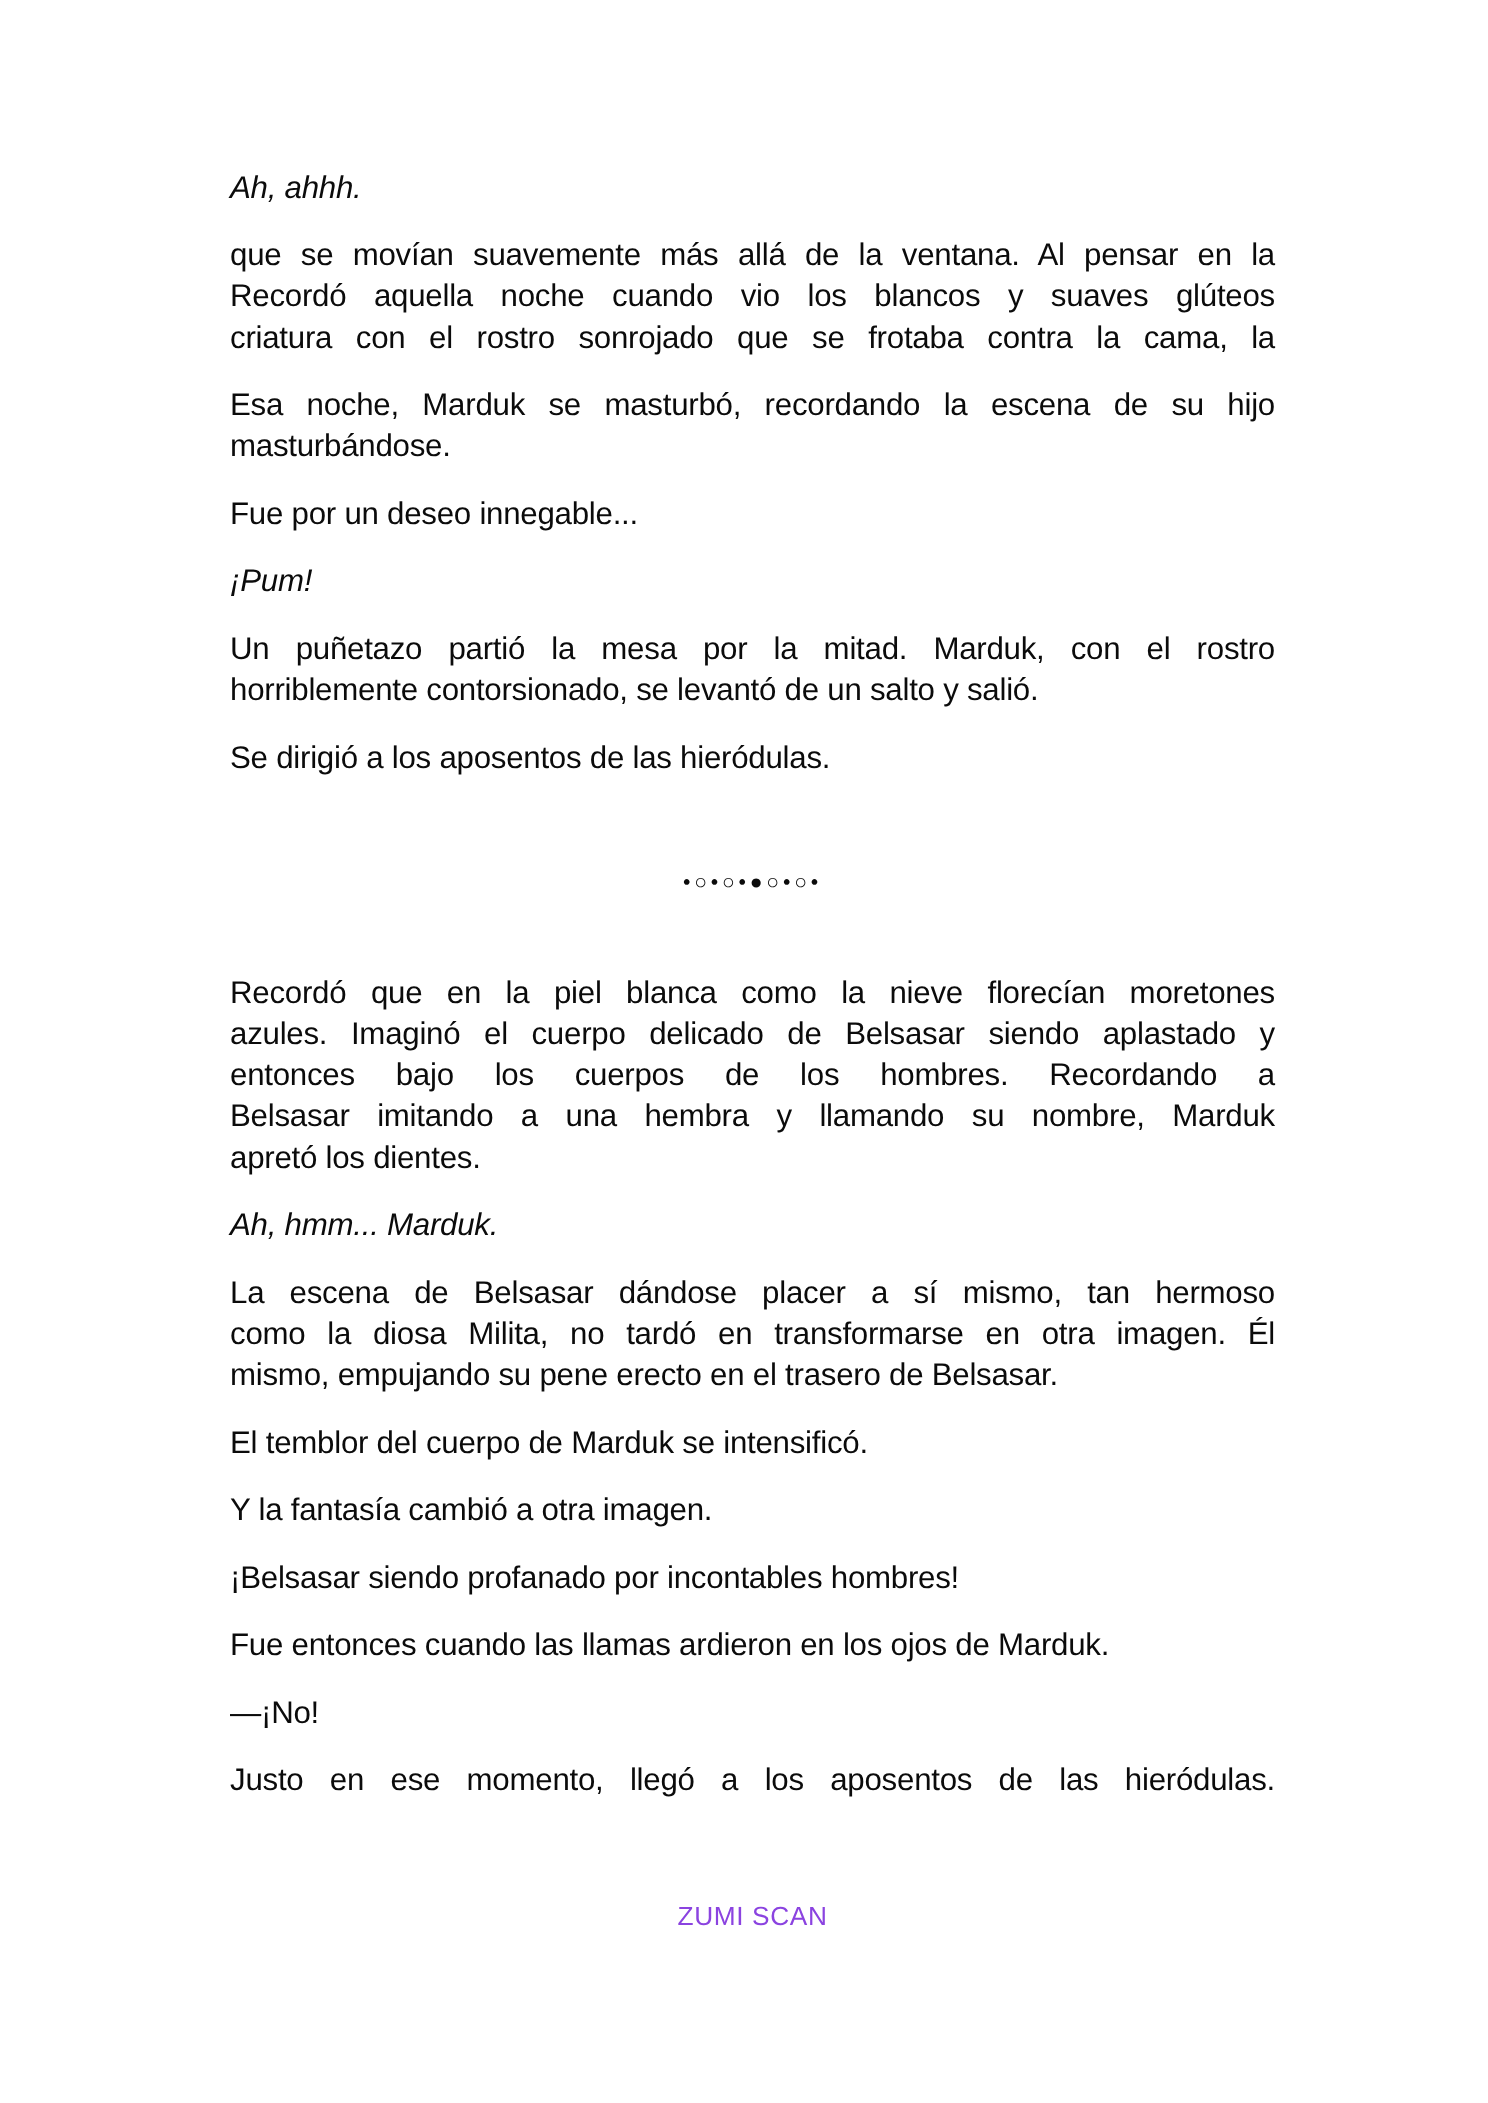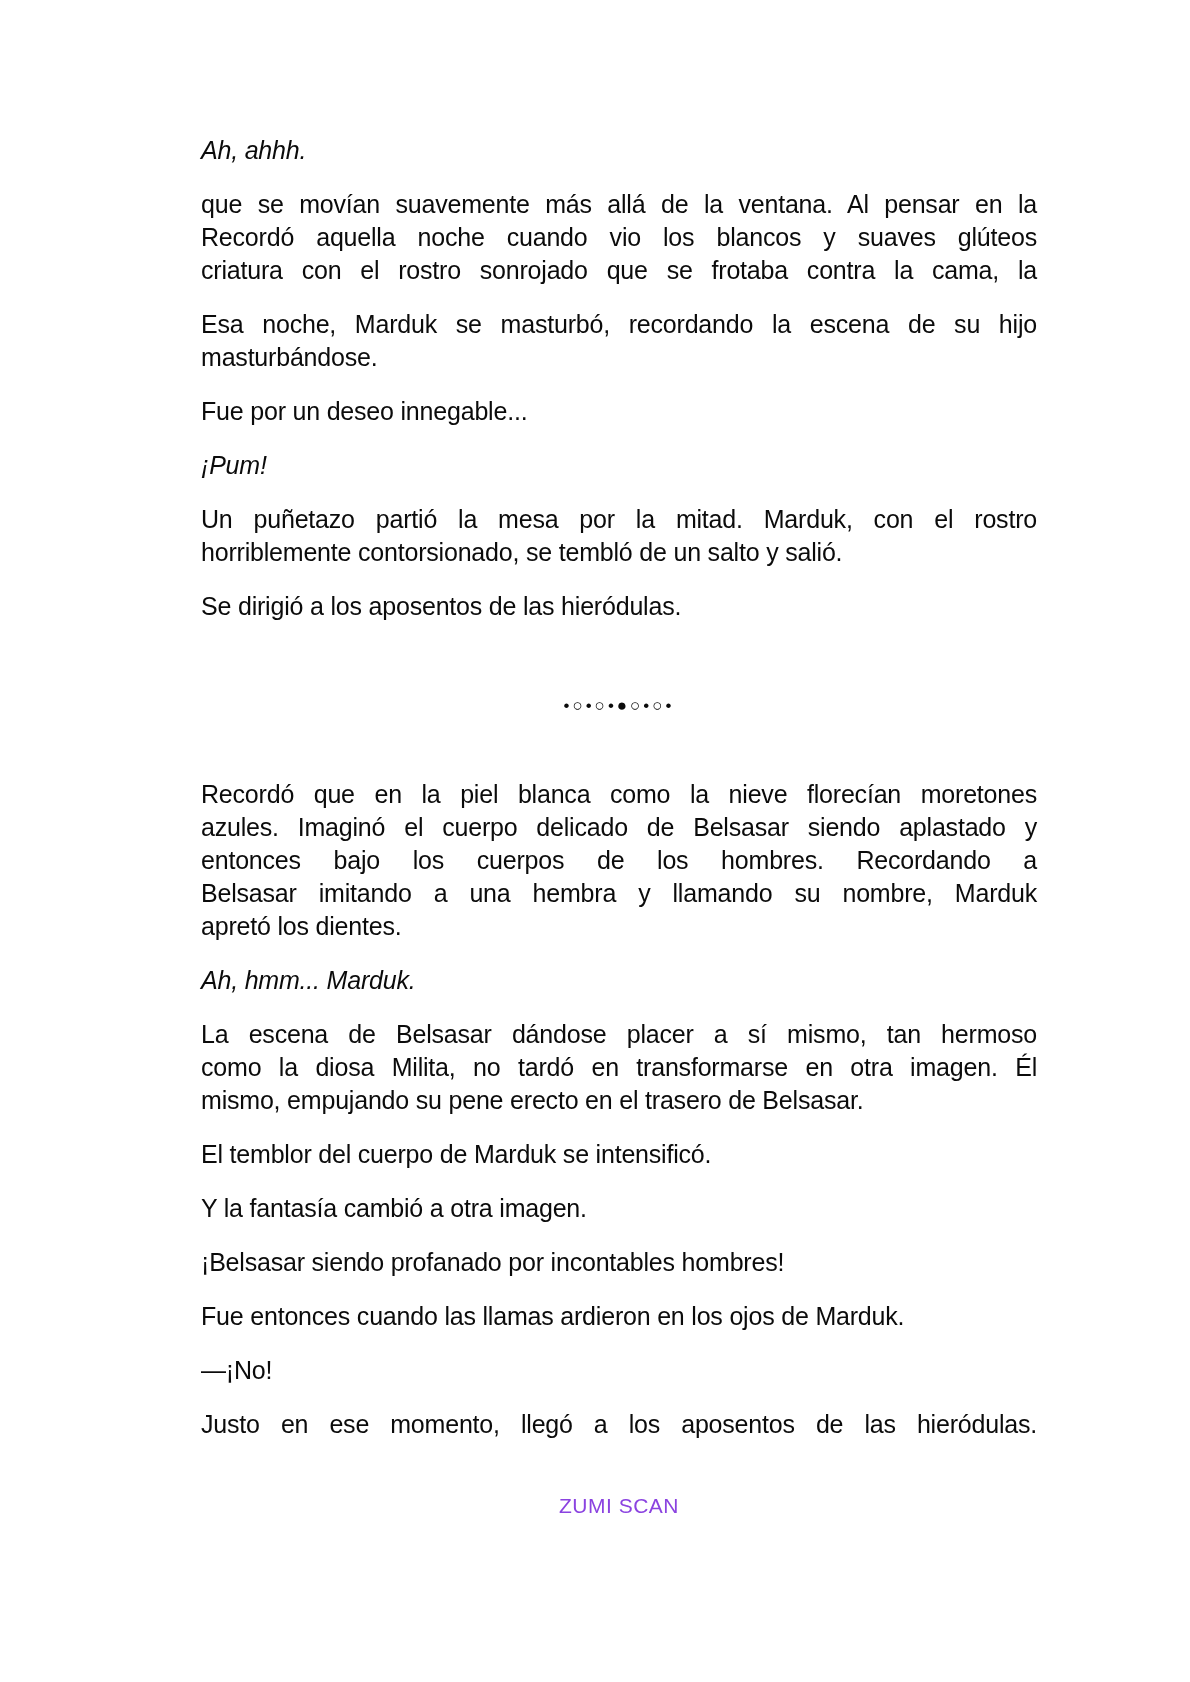--- a/index.html
+++ b/index.html
@@ -15,21 +15,21 @@
     overflow: hidden;
   }
   .page {
     position: relative;
     width: 1190px;
     height: 1682px;
     background: #ffffff;
   }
   .content {
     position: absolute;
-    left: 201px;
+    left: 184px;
     top: 134px;
     width: 836px;
   }
   .para {
     font-size: 25px;
     line-height: 33px;
     letter-spacing: -0.2px;
     margin: 0 0 21px 0;
   }
   .para.italic {
@@ -45,21 +45,21 @@
   }
   .divider {
     text-align: center;
     font-size: 17px;
     letter-spacing: 3px;
     line-height: 33px;
     margin: 66px 0 56px 0;
     color: #0b0b0b;
   }
   .watermark {
-    margin-top: 52px;
+    margin-top: 80px;
     text-align: center;
     font-size: 21px;
     letter-spacing: 0.5px;
     line-height: 26px;
   }
 </style>
 </head>
 <body style="background: rgb(255, 255, 255); color: rgb(11, 11, 11);">
 
 <div class="page">
@@ -78,21 +78,21 @@
         <div class="line last">masturbándose.</div>
       </div>
       <div class="para">
         <div class="line last">Fue por un deseo innegable...</div>
       </div>
       <div class="para italic">
         <div class="line last">¡Pum!</div>
       </div>
       <div class="para">
         <div class="line">Un puñetazo partió la mesa por la mitad. Marduk, con el rostro</div>
-        <div class="line last">horriblemente contorsionado, se tembló de un salto y salió.</div>
+        <div class="line last">horriblemente contorsionado, se levantó de un salto y salió.</div>
       </div>
       <div class="para">
         <div class="line last">Se dirigió a los aposentos de las hieródulas.</div>
       </div>
       <div class="divider">•○•○•●○•○•</div>
       <div class="para">
         <div class="line">Recordó que en la piel blanca como la nieve florecían moretones</div>
         <div class="line">azules. Imaginó el cuerpo delicado de Belsasar siendo aplastado y</div>
         <div class="line">entonces bajo los cuerpos de los hombres. Recordando a</div>
         <div class="line">Belsasar imitando a una hembra y llamando su nombre, Marduk</div>

